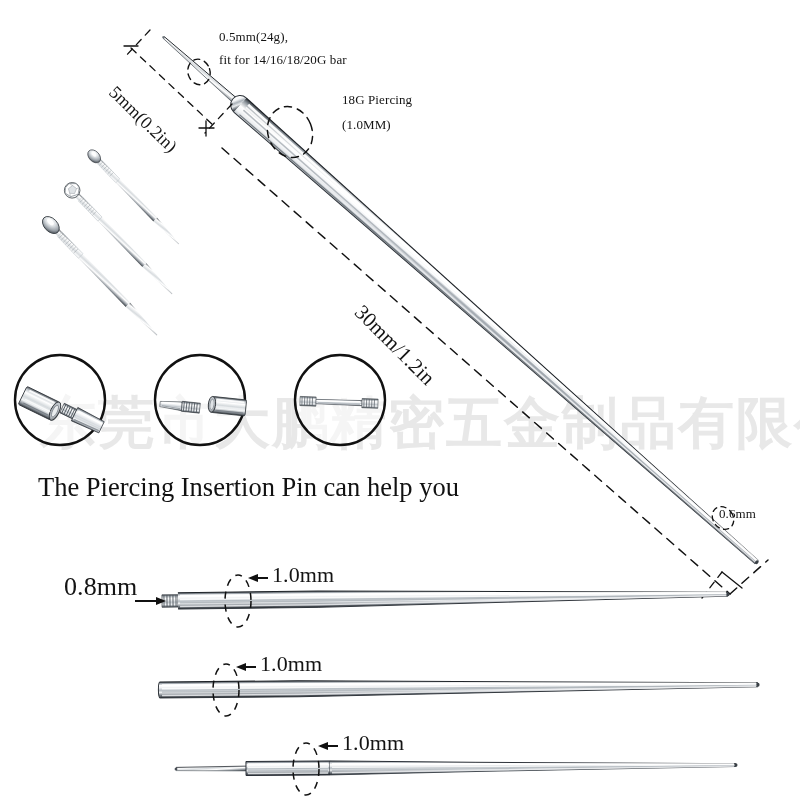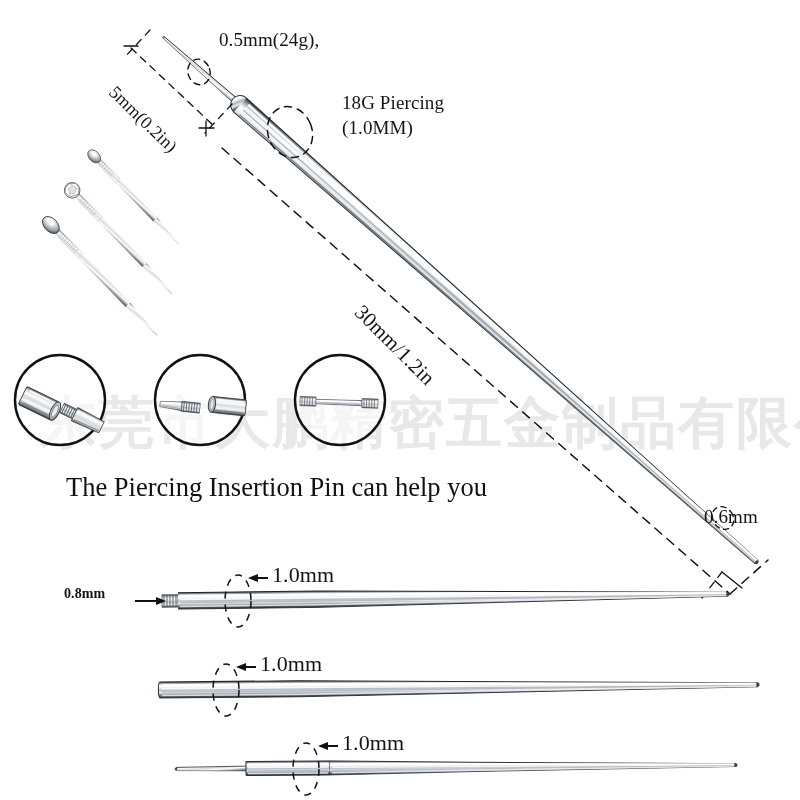--- a/index.html
+++ b/index.html
@@ -25,21 +25,21 @@
   }
   .lbl {
     position: absolute;
     white-space: pre;
     font-family: "Liberation Serif", "DejaVu Serif", serif;
     color: #141414;
     line-height: 1.18;
     letter-spacing: .1px;
   }
   .lbl-md  { font-size: 18px; }
-  .lbl-lg  { font-size: 19px; }
+  .lbl-lg  { font-size: 13px; }
   .caption {
     position: absolute;
     font-size: 26.5px;
     line-height: 1.33;
     color: #111111;
     white-space: pre;
   }
   .wm {
     position: absolute;
     font-family: "DejaVu Sans", "Liberation Sans", sans-serif;
@@ -404,32 +404,33 @@
       </g>
       <ellipse cx="306" cy="769" rx="13" ry="26" fill="none" stroke="#111111" stroke-width="1.5" stroke-dasharray="7 6"></ellipse>
       <g stroke="#111111" stroke-width="2" fill="none">
         <line x1="338" y1="746" x2="322" y2="746"></line>
       </g>
       <polygon points="318,746 328,742 328,750" fill="#111111"></polygon>
     </g>
   </svg>
 
   <div class="lbl lbl-lg" style="left:219px; top:29px;">0.5mm(24g),</div>
+  <div class="lbl lbl-lg" style="left:219px; top:52px;">fit for 14/16/18/20G bar</div>
 
   <div class="lbl lbl-lg" style="left:342px; top:92px;">18G Piercing</div>
   <div class="lbl lbl-lg" style="left:342px; top:117px;text-align:right;">(1.0MM)</div>
 
   <div class="lbl lbl-md rot" style="left:119px; top:82px; transform:rotate(44deg);">5mm(0.2in)</div>
 
   <div class="lbl rot" style="left:367px; top:300px; font-size:21px; transform:rotate(45deg);">30mm/1.2in</div>
 
-  <div class="lbl lbl-lg" style="left:704px; top:506px;">0.6mm</div>
-
-  <div class="caption" style="left:38px; top:470px;margin-left:28px;">The Piercing Insertion Pin can help you</div>
-
-  <div class="lbl" style="left:64px; top:586px; font-size:14px;font-weight:bold;">0.8mm</div>
+  <div class="lbl lbl-lg" style="left:719px; top:506px;">0.6mm</div>
+
+  <div class="caption" style="left:38px; top:470px;">The Piercing Insertion Pin can help you</div>
+
+  <div class="lbl" style="left:64px; top:572px; font-size:26px;">0.8mm</div>
   <div class="lbl" style="left:272px; top:562px; font-size:22px;">1.0mm</div>
 
   <div class="lbl" style="left:260px; top:651px; font-size:22px;">1.0mm</div>
 
   <div class="lbl" style="left:342px; top:730px; font-size:22px;">1.0mm</div>
 
 </div>
 
 </body></html>

